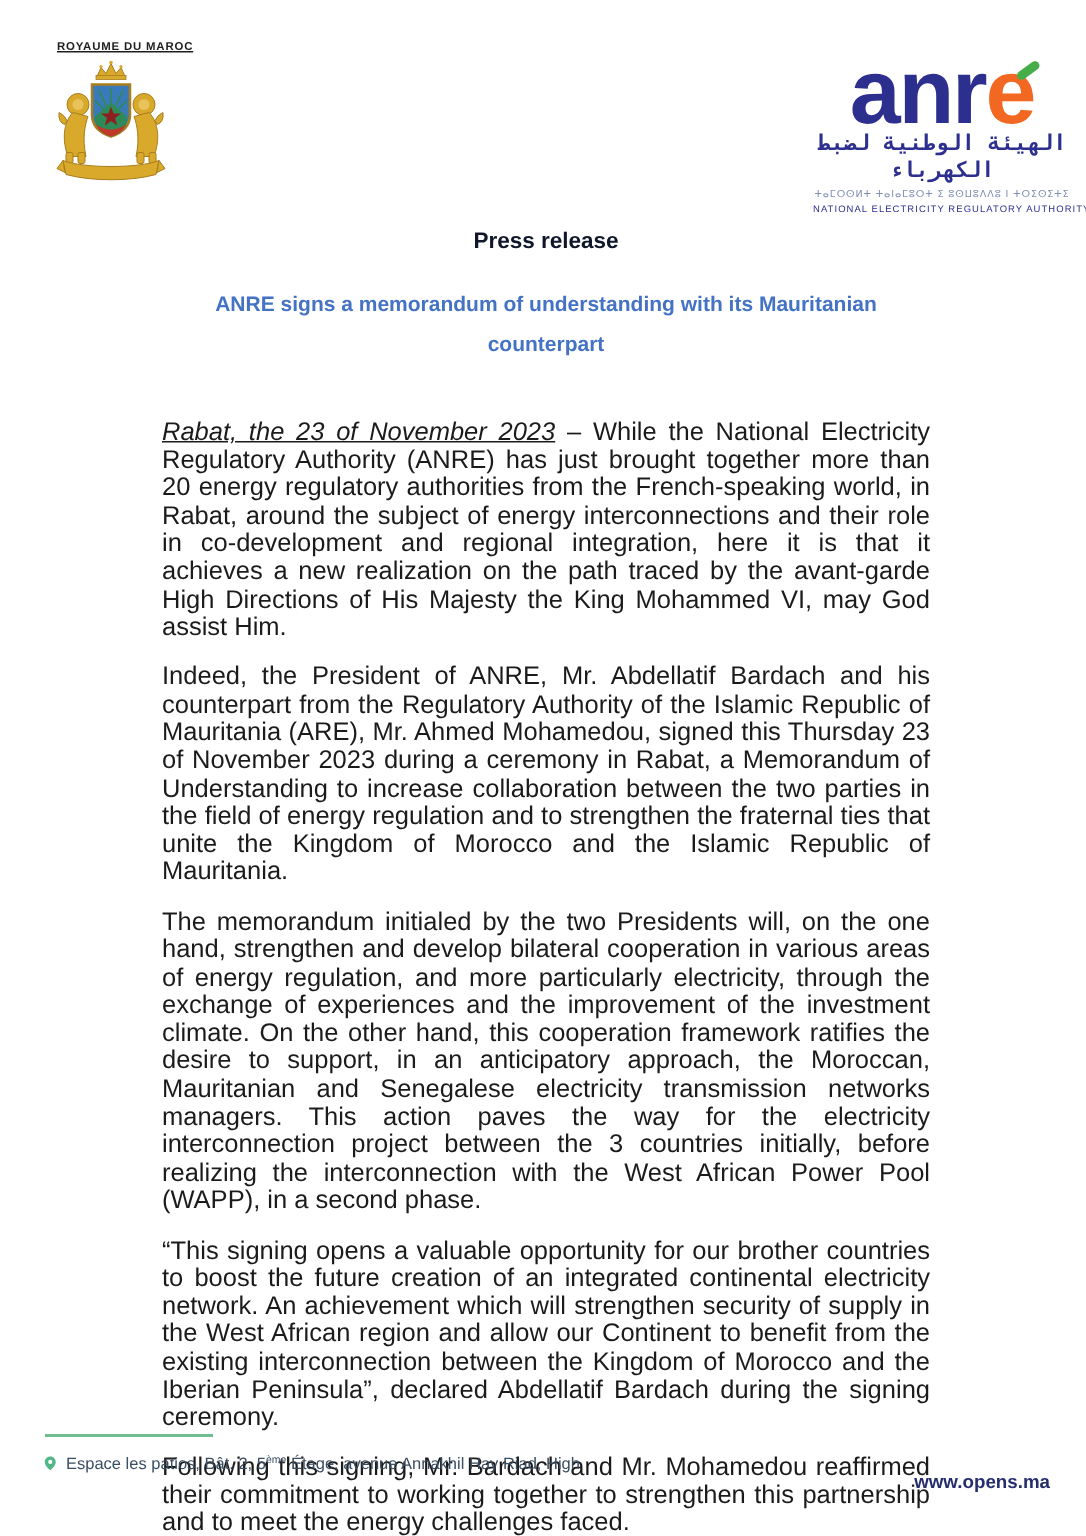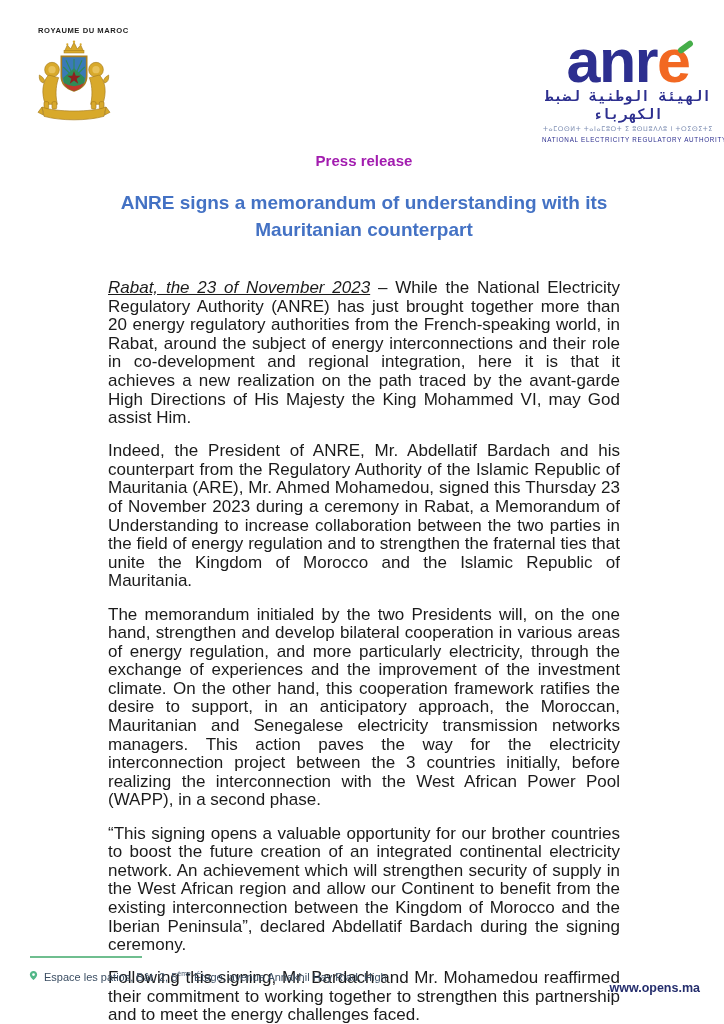--- a/index.html
+++ b/index.html
@@ -6,21 +6,21 @@
   .page {
     position:relative; width:724px; height:1024px; margin:0 auto;
     background:#ffffff; overflow:hidden;
     font-family:"Liberation Sans", sans-serif;
     color:var(--body_text, #1b1b1b);
   }
 
   
   .kingdom-label {
     position:absolute; left:38px; top:26px;
-    font-size:7.6px; font-weight:bold; letter-spacing:0.55px; color:#1f1f1f;
+    font-size:7.6px; font-weight:bold; letter-spacing:0.55px; color:#1f1f1f;text-decoration:underline;
   }
   .coat-of-arms { position:absolute; left:34px; top:36px; }
 
   .anre-logo { position:absolute; right:10px; top:36px; width:172px; text-align:center; }
   .wordmark { font-weight:bold; font-size:61px; line-height:50px; letter-spacing:-1.5px; }
   .wordmark .anr { color:var(--logo_blue, #2d2f8f); }
   .e-wrap { position:relative; display:inline-block; }
   .e-wrap .e { color:var(--logo_orange, #f26822); }
   .e-accent {
     position:absolute; top:8px; right:-5px; width:17px; height:6px;
@@ -38,25 +38,25 @@
   }
   .logo-latin {
     margin-top:1px; font-size:6.3px; letter-spacing:0.72px;
     color:var(--logo_blue, #2d2f8f); line-height:9px; white-space:nowrap;
   }
 
   
   .content { position:absolute; left:108px; top:152px; width:512px; }
   .kicker {
     margin:0 0 20px; text-align:center;
-    font-size:15px; font-weight:bold; color:#a21caf;
+    font-size:15px; font-weight:bold; color:#0f172a;
   }
   .doc-title {
     margin:0 0 36px; text-align:center;
-    font-size:19px; font-weight:bold; line-height:27px;
+    font-size:14px; font-weight:bold; line-height:27px;
     color:var(--title_blue, #4472c4);
   }
   p.body-par {
     margin:0 0 14.5px; font-size:17px; line-height:18.6px;
     text-align:justify; color:var(--body_text, #1b1b1b);
   }
   .lead-date { font-style:italic; text-decoration:underline; }
   .quote-italic { }
 
   

